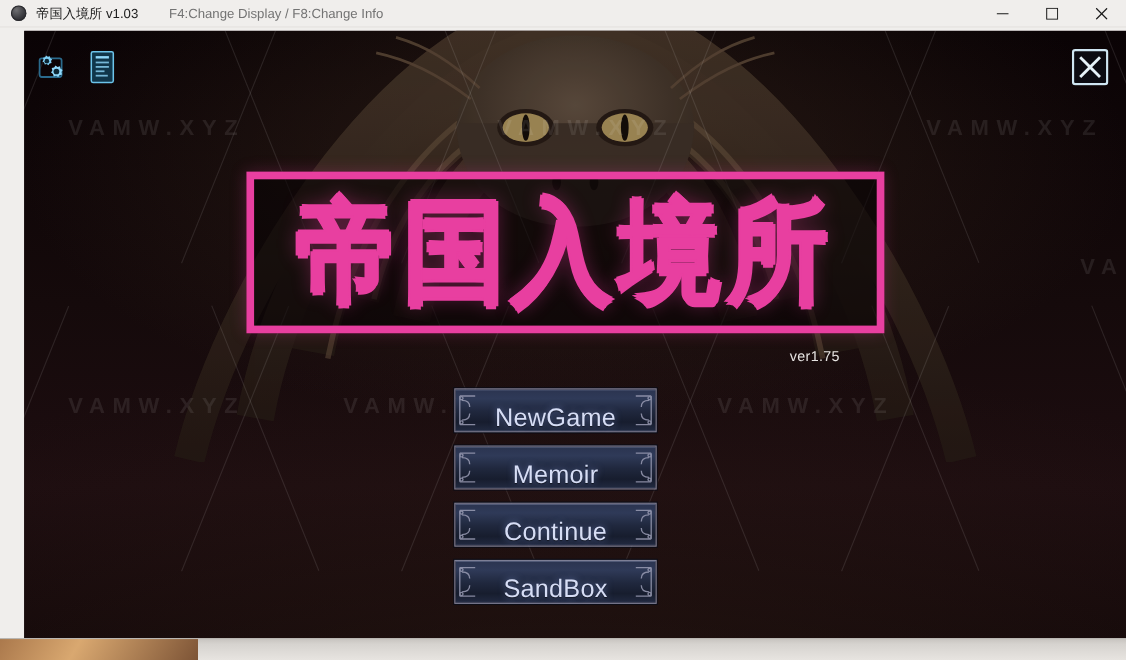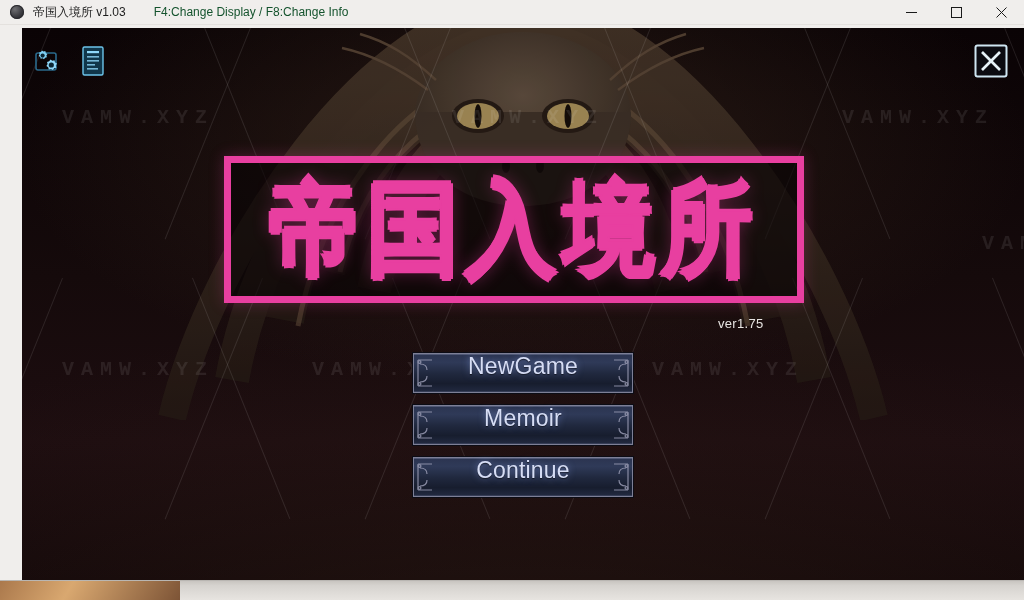--- a/index.html
+++ b/index.html
@@ -62,21 +62,21 @@
     width:14px; height:14px; margin-left:10px; border-radius:50%;
     background:radial-gradient(circle at 35% 30%, #6f6f72 0%, #3b3b40 55%, #18181c 100%);
     box-shadow:0 0 0 1px #2a2a2e inset;
     flex:0 0 auto;
   }
   #title-text {
     margin-left:9px; font-size:12px; color:#1c1c1c;
     white-space:nowrap; flex:0 0 auto;
   }
   #hint-text {
-    margin-left:28px; font-size:12px; color:#14532d;
+    margin-left:28px; font-size:12px; color:#737373;
     white-space:nowrap; flex:0 0 auto;
   }
   #winbtns { margin-left:auto; display:flex; height:28px; }
   .winbtn {
     width:45px; height:28px; display:flex; align-items:center; justify-content:center;
     color:#1a1a1a;
   }
   .winbtn svg { display:block; }
 
   
@@ -95,21 +95,21 @@
   }
 
   
   #snake { position:absolute; left:0; top:-8px; width:1002px; height:400px; opacity:.92; }
 
   
   #wm { position:absolute; inset:0; pointer-events:none; }
   .wm-text {
     position:absolute; font-size:20px; font-weight:bold;
     letter-spacing:7px; color:rgba(255,255,255,.085);
-    white-space:nowrap; font-family:Liberation Mono, monospace;
+    white-space:nowrap; font-family:Liberation Sans, sans-serif;
   }
   .wm-line {
     position:absolute; width:1px; height:260px;
     background:rgba(255,255,255,.10);
     transform-origin:top left;
   }
 
   
   #tools { position:absolute; left:8px; top:16px; display:flex; gap:14px; align-items:center; }
   .tool { width:34px; height:34px; position:relative; cursor:pointer; }
@@ -149,22 +149,22 @@
     position:absolute; left:696px; top:288px;
     font-size:13px; color:#e7e4e2; letter-spacing:.3px;
   }
 
   
   #menu {
     position:absolute; left:391px; top:325px;
     display:flex; flex-direction:column; gap:12px;
   }
   .mbtn {
-    position:relative; width:220px; height:40px; cursor:pointer;
-    display:flex; align-items:flex-start; justify-content:center;
+    position:relative; width:184px; height:40px; cursor:pointer;
+    display:flex; align-items:flex-end; justify-content:center;
   }
   .mbtn .frame {
     position:absolute; inset:0;
     border:1px solid #7d7f96;
     background:linear-gradient(180deg,
        #2b3450 0%, #2f3a58 22%, #20283e 52%, #171d2e 78%, #222a41 100%);
     box-shadow:
        0 0 0 1px rgba(10,12,22,.9),
        inset 0 1px 0 rgba(190,200,230,.25),
        inset 0 -1px 0 rgba(160,170,205,.16);
@@ -407,16 +407,36 @@
           <g fill="none" stroke="#9a9cb4" stroke-width="1.2">
             <path d="M3 4 L3 30 M3 4 L17 4 M3 30 L17 30"></path>
             <path d="M5 8 C10 8 12 10 12 14 M5 26 C10 26 12 24 12 20"></path>
             <circle cx="4.5" cy="6" r="1.4"></circle>
               <circle cx="4.5" cy="28" r="1.4"></circle>
           </g>
         </svg>
         <span class="mlabel">Continue</span>
       </div>
 
+      <div class="mbtn">
+        <div class="frame"></div>
+        <svg class="corner l" viewBox="0 0 20 34">
+          <g fill="none" stroke="#9a9cb4" stroke-width="1.2">
+            <path d="M3 4 L3 30 M3 4 L17 4 M3 30 L17 30"></path>
+            <path d="M5 8 C10 8 12 10 12 14 M5 26 C10 26 12 24 12 20"></path>
+            <circle cx="4.5" cy="6" r="1.4"></circle>
+              <circle cx="4.5" cy="28" r="1.4"></circle>
+          </g>
+        </svg>
+        <svg class="corner r" viewBox="0 0 20 34">
+          <g fill="none" stroke="#9a9cb4" stroke-width="1.2">
+            <path d="M3 4 L3 30 M3 4 L17 4 M3 30 L17 30"></path>
+            <path d="M5 8 C10 8 12 10 12 14 M5 26 C10 26 12 24 12 20"></path>
+            <circle cx="4.5" cy="6" r="1.4"></circle>
+              <circle cx="4.5" cy="28" r="1.4"></circle>
+          </g>
+        </svg>
+        <span class="mlabel">SandBox</span>
+      </div>
 
     </div>
   </div>
 </div>
 
 </body></html>

